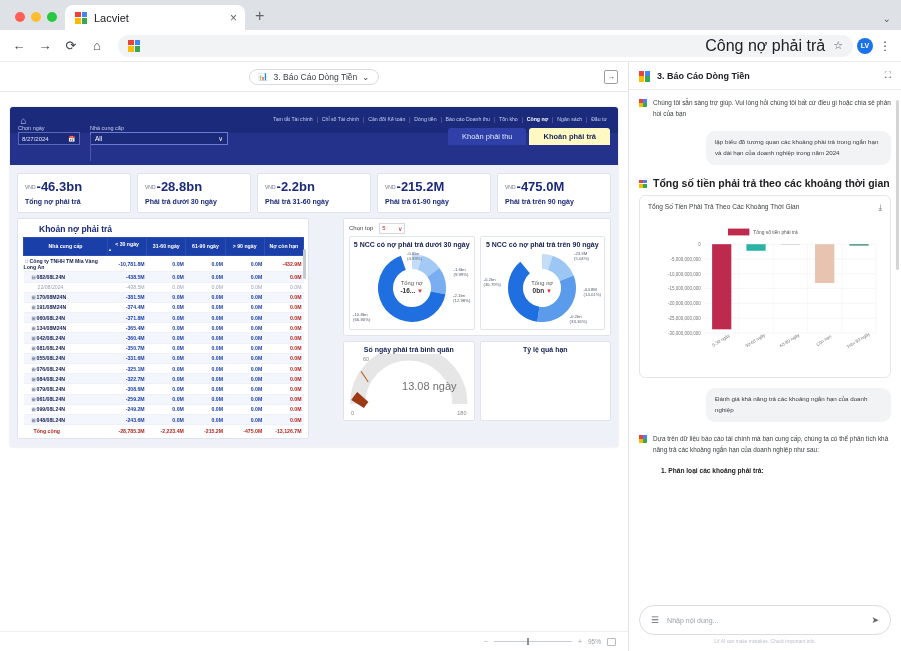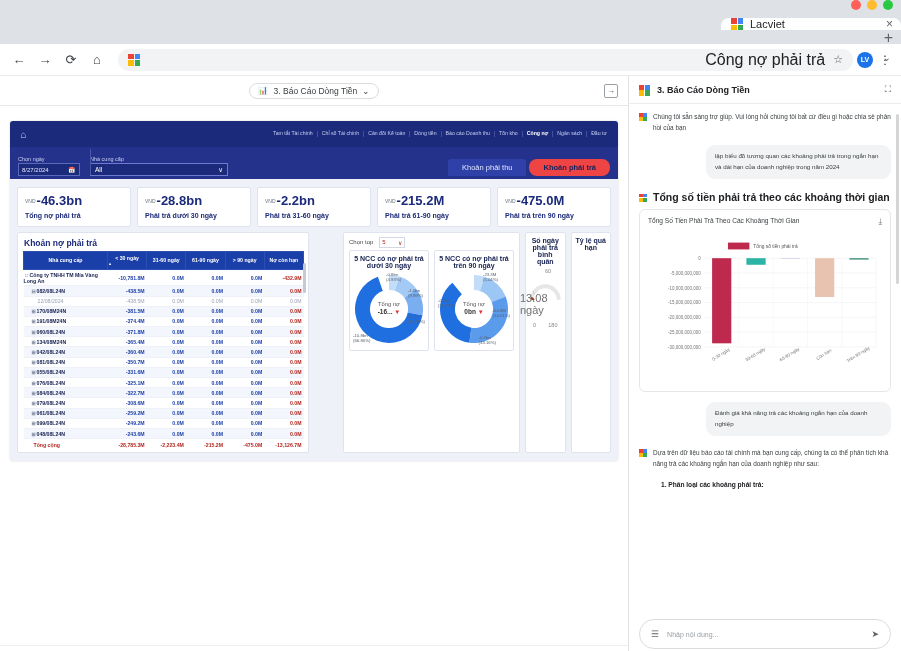--- a/index.html
+++ b/index.html
@@ -6,22 +6,22 @@
   html, body {
     width: 901px; height: 651px;
     font-family: "Liberation Sans", sans-serif;
     background: #ffffff;
     overflow: hidden;
   }
   .app { width: 901px; height: 651px; position: relative; background:#fff; }
 
   
   .browser-tabstrip {
-    height: 44px; background: #dee1e6; display: flex; align-items: flex-end;
-    padding-left: 20px; position: relative; flex-direction: column;
+    height: 30px; background: #dee1e6; display: flex; align-items: flex-end;
+    padding-left: 11px; position: relative;
   }
   .traffic { display:flex; align-items:center; gap:6px; padding:0 8px 8px 4px; }
   .dot { width:10px; height:10px; border-radius:50%; }
   .dot.r{background:#ff5f57;} .dot.y{background:#febc2e;} .dot.g{background:#28c840;}
   .tab {
     height: 25px; background:#fff; border-radius:8px 8px 0 0; display:flex;
     align-items:center; gap:7px; padding:0 8px 0 10px; min-width:180px;
     font-size:11px; color:#202124; position:relative;
   }
   .favicon { width:12px; height:12px; display:grid; grid-template-columns:1fr 1fr; grid-template-rows:1fr 1fr; gap:1px; }
@@ -81,48 +81,48 @@
     height: 26px; display:flex; align-items:center; padding:0 7px; gap:7px;
   }
   .home-ico { width:13px; height:13px; color:#cfd6ff; font-size:10px; display:flex; align-items:center; justify-content:center;}
   .dash-title { color:#fff; font-size:11.5px; font-weight:bold; letter-spacing:.1px; white-space:nowrap;}
   .dash-nav { margin-left:auto; display:flex; align-items:center; }
   .dash-nav span { font-size:5.2px; color:#c5cdf2; padding:0 4px; white-space:nowrap;
     border-left:1px solid #42509b; line-height:1;}
   .dash-nav span:first-child { border-left:none; }
   .dash-nav span.active { color:#fff; font-weight:bold; }
 
-  .filter-bar { background:#24328c; height:32px; display:flex; align-items:flex-end; padding:0 8px 3px 8px; gap:10px; position:relative;}
+  .filter-bar { background:#24328c; height:32px; display:flex; align-items:flex-end; padding:0 8px 20px 8px; gap:10px; position:relative;}
   .fld { display:flex; flex-direction:column; gap:1px; }
   .fld-lbl { font-size:5.5px; color:#c8cfee; }
   .date-box { width:62px; height:13px; background:#1b2a7a; border:1px solid #5b69bb; color:#dfe4ff;
     font-size:6px; display:flex; align-items:center; justify-content:space-between; padding:0 3px;}
   .sel-box { width:138px; height:13px; background:#1b2a7a; border:1px solid #6d7ad0; color:#fff;
     font-size:6.5px; display:flex; align-items:center; justify-content:space-between; padding:0 4px;}
   .divline { position:absolute; left:80px; top:2px; bottom:4px; width:1px; background:#4b58a8;}
   .tabs-2 { margin-left:auto; display:flex; align-items:flex-end; gap:3px; }
   .tb { padding:4px 14px 4px; font-size:7.5px; border-radius:3px 3px 0 0; cursor:pointer; white-space:nowrap;}
   .tb.inactive { background:#2f41a8; color:#dfe4ff; }
-  .tb.active { background:#ef4444; color:#16225e; font-weight:bold;border-radius:8px; }
+  .tb.active { background:#fef9c3; color:#16225e; font-weight:bold; }
 
   
   .kpi-row { display:flex; gap:6px; padding:8px 7px 5px 7px; }
   .kpi {
     flex:1; background:#fff; border:1px solid #dfe3ef; border-radius:2px;
     padding:6px 7px 7px 7px;
   }
   .kpi-val { font-size:13px; font-weight:bold; color:#1b2a7a; line-height:1.05; white-space:nowrap;}
   .kpi-val .cur { font-size:5px; font-weight:normal; color:#6b7280; margin-right:1px; vertical-align:2px;}
   .kpi-lbl { font-size:7px; color:#1b2a7a; font-weight:bold; margin-top:4px; white-space:nowrap;}
 
   
   .main-grid { display:flex; gap:6px; padding:0 7px 8px 7px; }
   .col-left { width:292px; background:#fff; border:1px solid #dfe3ef; border-radius:2px; padding:4px 4px 2px 5px;}
-  .col-right { flex:1; display:flex; flex-direction:row; gap:5px;padding-left:28px;}
-  .panel-title { font-size:8.5px; font-weight:bold; color:#1b2a7a; margin:1px 0 3px 1px;}
+  .col-right { flex:1; display:flex; flex-direction:column; gap:5px;padding-left:28px;}
+  .panel-title { font-size:8.5px; font-weight:bold; color:#1b2a7a; margin:1px 0 3px 16px;}
 
   
   table.debt { width:100%; border-collapse:collapse; table-layout:fixed;}
   table.debt th {
     background:#1b3fa8; color:#fff; font-size:5.2px; font-weight:bold; text-align:center;
     padding:3px 1px; border:1px solid #2c4fb5; line-height:1.25;
   }
   table.debt th.supplier { width:30%; }
   table.debt td { font-size:5.2px; padding:1.6px 2px; border-bottom:1px solid #eef1f7; text-align:right; font-weight:bold;}
   table.debt td.name { text-align:left; color:#14204f; }

